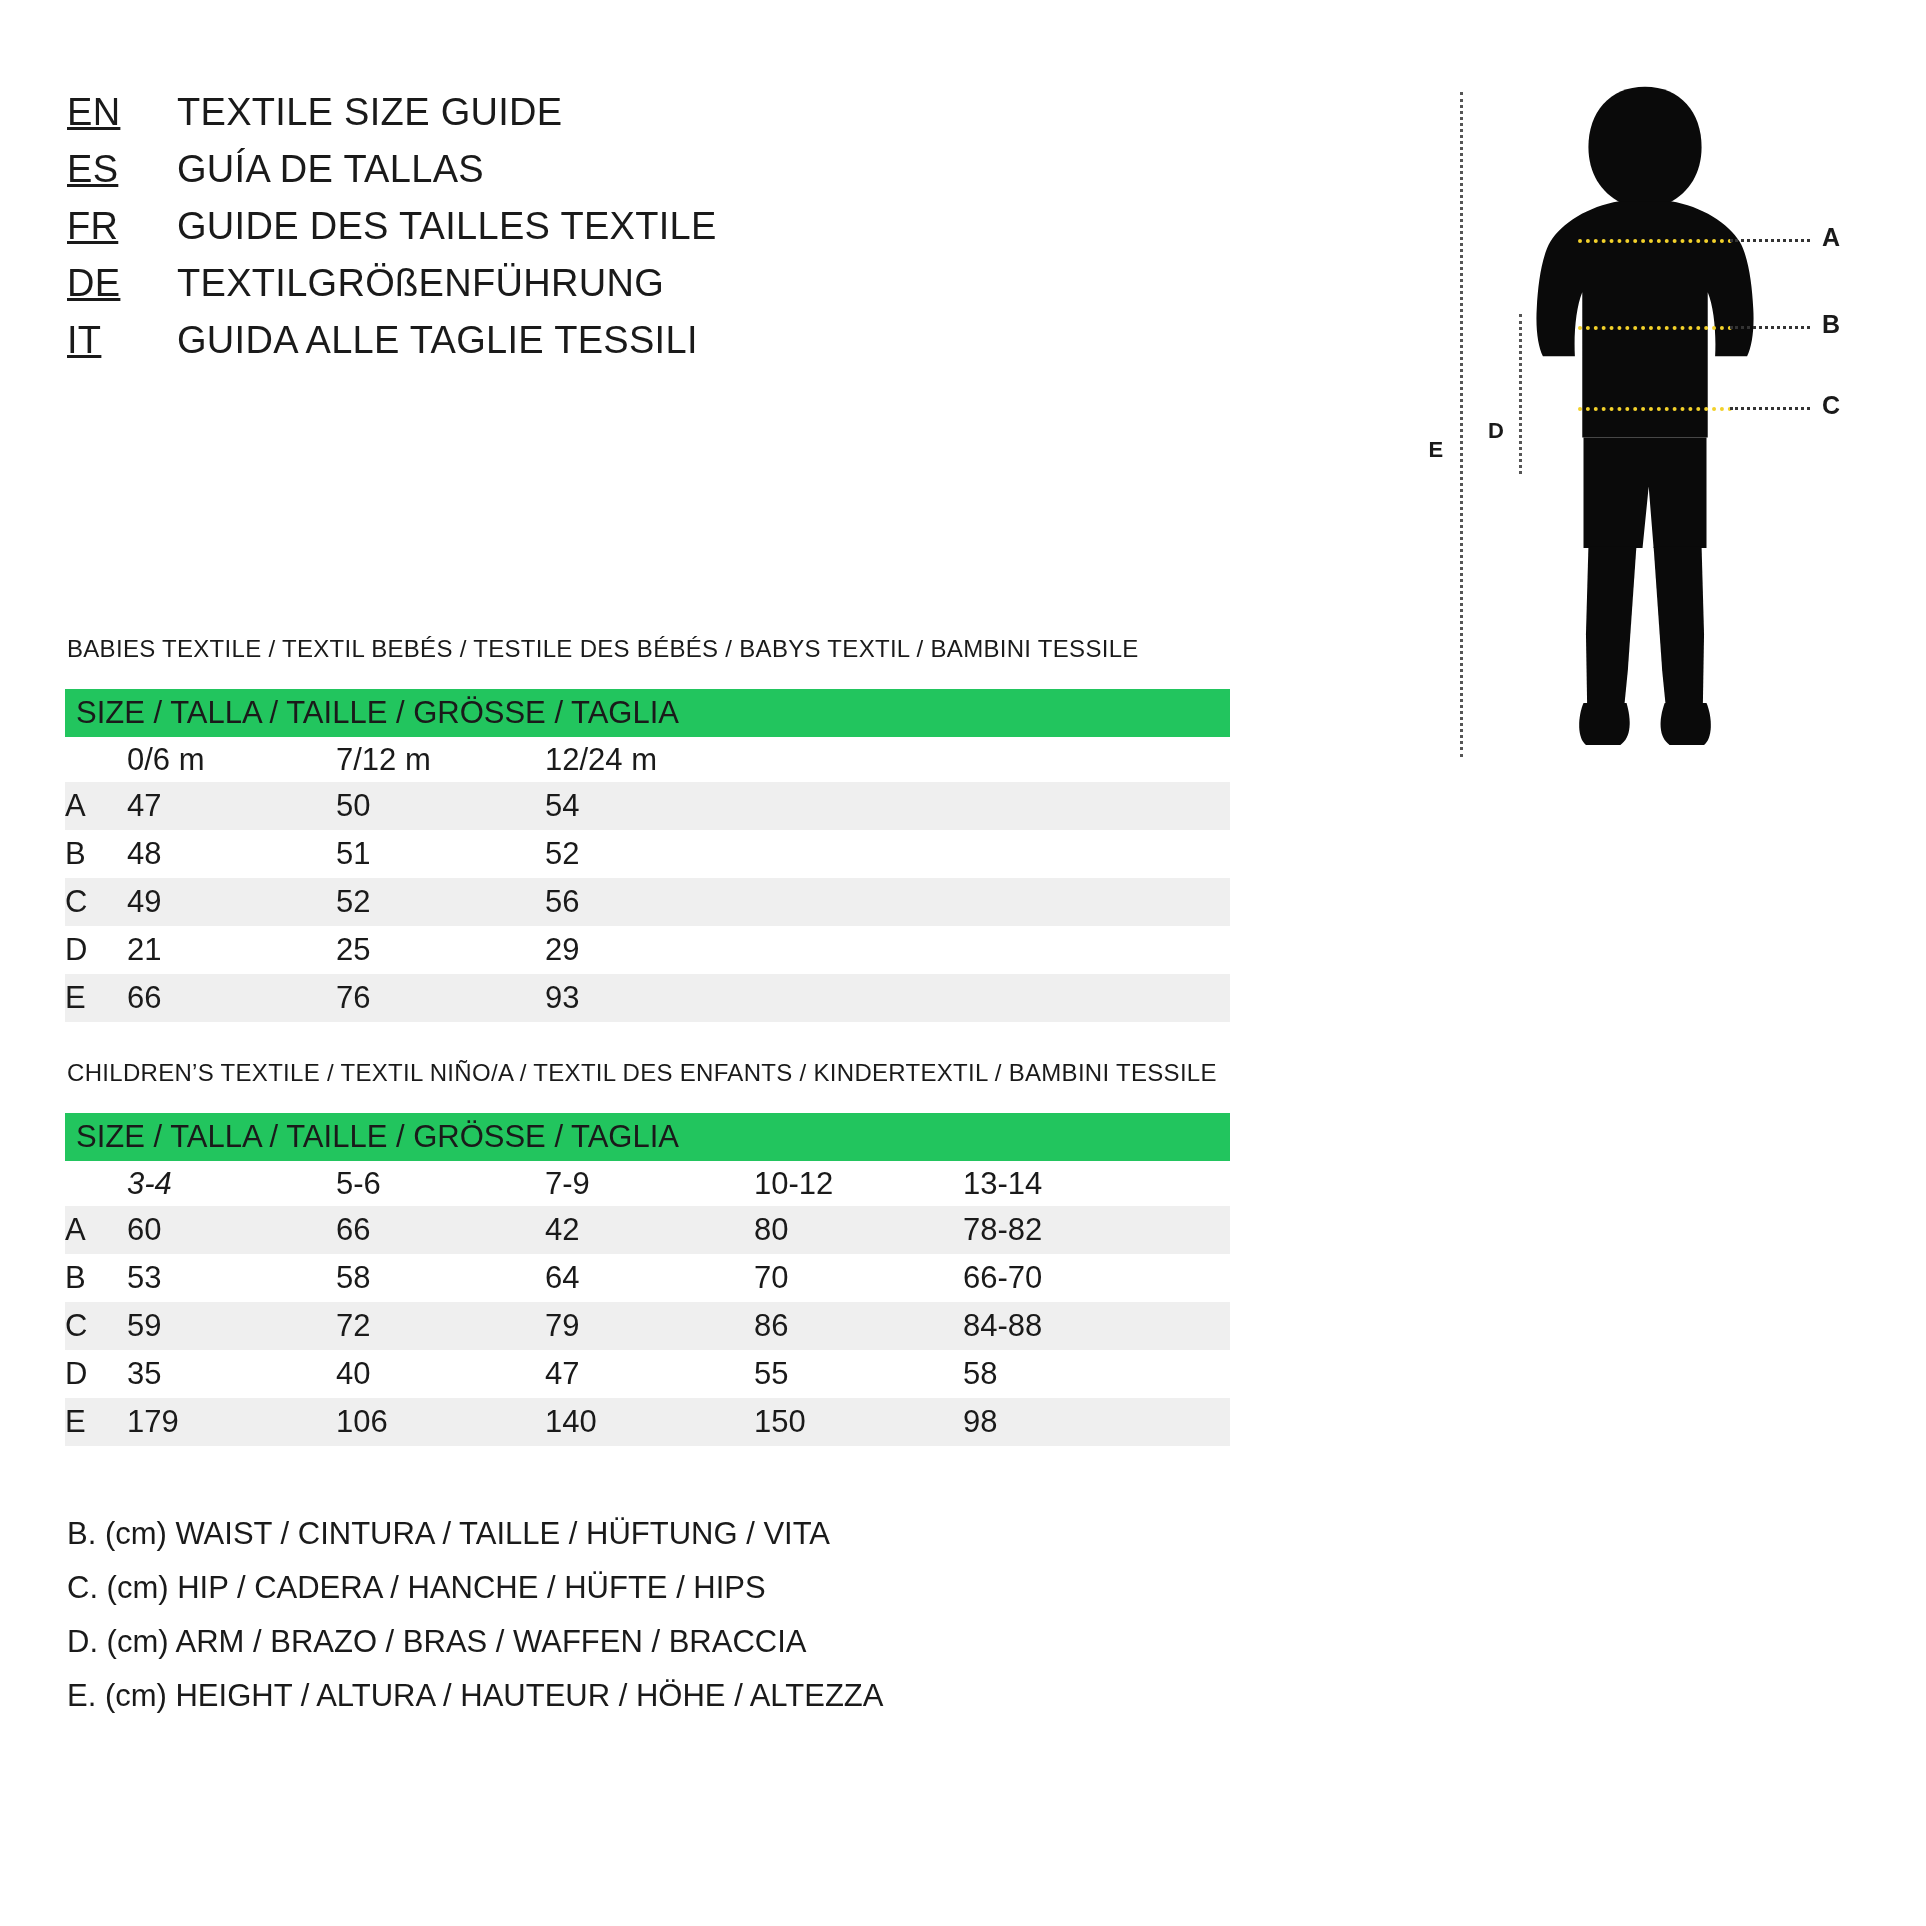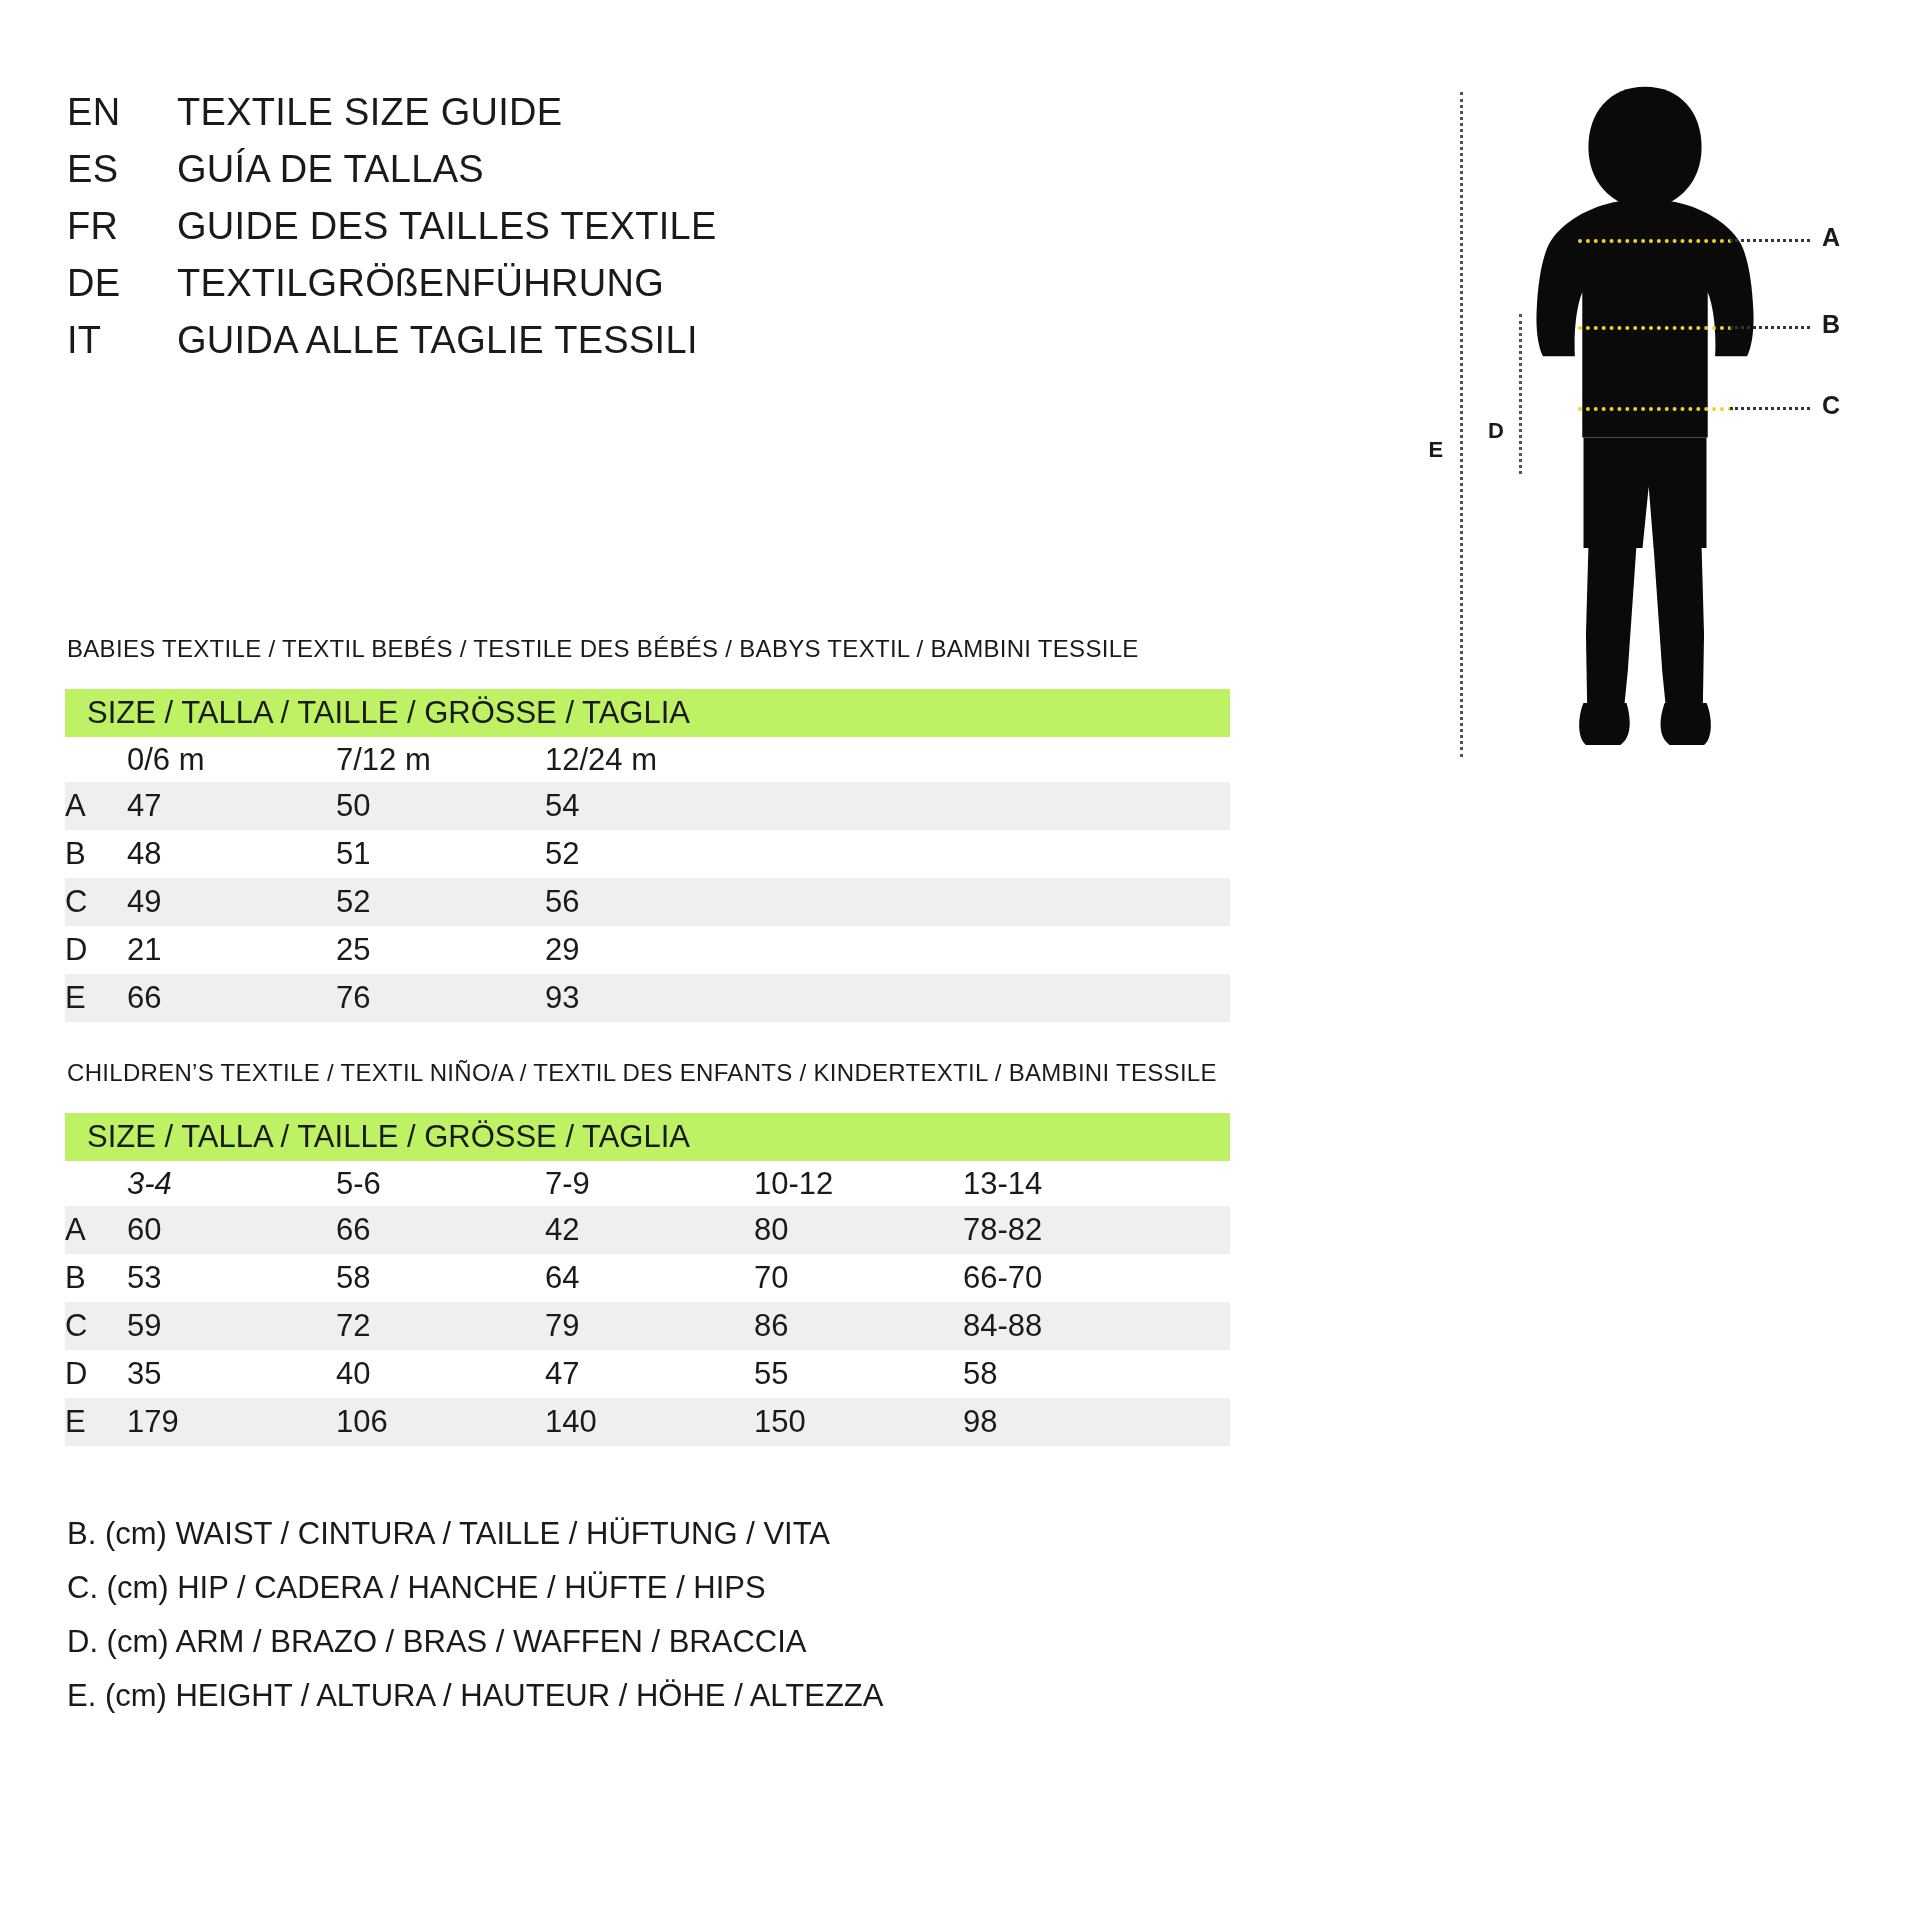--- a/index.html
+++ b/index.html
@@ -26,20 +26,21 @@
   .lang-row {
     display: flex;
     align-items: baseline;
     height: 57px;
     font-size: 38px;
     letter-spacing: 0.3px;
   }
   .lang-code {
     width: 110px;
     flex: 0 0 110px;
+    text-decoration: underline;
   }
   .lang-text {
     flex: 1;
   }
 
   
   .figure-area {
     position: absolute;
     left: 1405px;
     top: 80px;
@@ -114,24 +115,24 @@
     left: 65px;
     border-collapse: collapse;
     font-size: 31px;
   }
   .size-table td, .size-table th {
     padding: 0;
     text-align: left;
     font-weight: normal;
   }
   .hdr-row td {
-    background: #bef264;
+    background: #22c55e;
     height: 48px;
     font-size: 31px;
-    padding-left: 22px;
+    padding-left: 11px;
   }
   .sizes-row td {
     height: 45px;
     background: #ffffff;
   }
   .data-row td {
     height: 48px;
   }
   .data-row.shaded td {
     background: #efefef;

